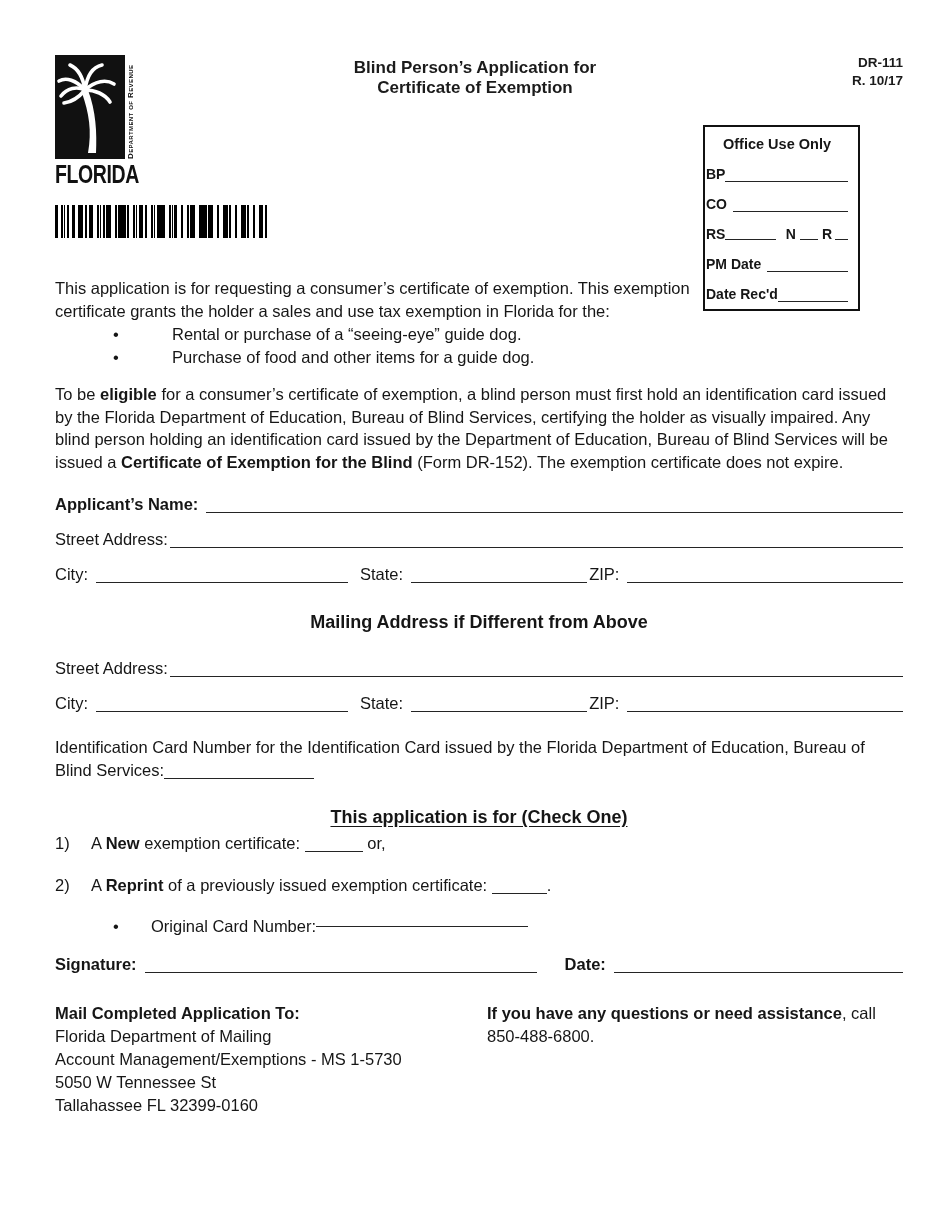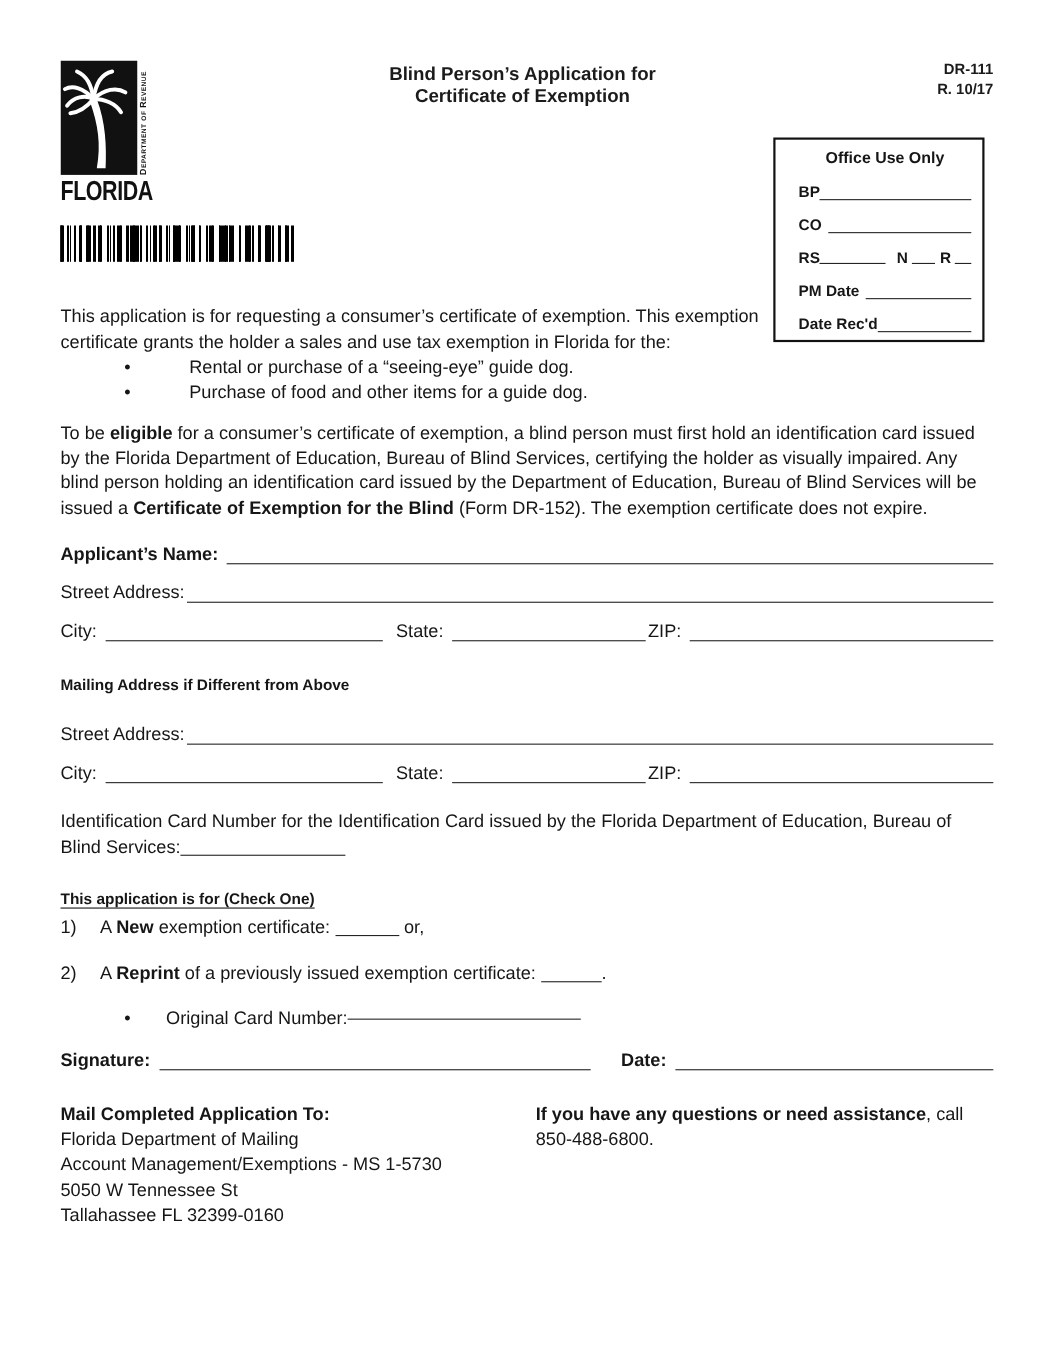--- a/index.html
+++ b/index.html
@@ -24,22 +24,22 @@
     letter-spacing:-.5px; transform:scaleX(.78); transform-origin:left;
     white-space:nowrap;
   }
   .title { position:absolute; left:0; right:0; top:58px; text-align:center;
     font-size:17px; font-weight:bold; line-height:20px; color:#1b1b1b; }
   .formnum { position:absolute; right:47px; top:54px; text-align:right;
     font-size:13.5px; font-weight:bold; line-height:18px; color:#1b1b1b; }
 
   
   .office-box {
-    position:absolute; left:703px; top:125px; width:192px; height:186px;
-    border:2.2px solid #111; padding:6px 10px 6px 21px;
+    position:absolute; left:703px; top:125px; width:157px; height:186px;
+    border:2.2px solid #111; padding:6px 10px 6px 1px;
   }
   .ob-title { text-align:center; font-size:14.5px; font-weight:bold; margin-top:3px; }
   .ob-row { display:flex; align-items:flex-end; height:30px; font-size:14px; font-weight:bold; }
   .ob-row .lab { white-space:nowrap; }
 
   
   .bl { display:inline-block; border-bottom:1.6px solid #242424; vertical-align:-3px; height:12px; }
   .grow { flex:1; }
   .frow { display:flex; align-items:flex-start; height:22px; font-size:16.5px; }
   .frow .lab { white-space:nowrap; margin-right:8px; }
@@ -57,21 +57,21 @@
 
   
   .content { position:absolute; left:55px; top:277px; width:848px; font-size:16.5px; line-height:23px; color:#161616; }
   .intro { width:636px; }
   .bullet-row { display:flex; margin-top:0;gap:21px; }
   .bullet-row .dot { width:10px; margin-left:58px; margin-right:28px; }
   .bullet-row .dot::before { content:"\2022"; }
   .elig { margin-top:14px; width:846px; line-height:22.5px; }
   .sec-gap { margin-top:18px; }
   .mt13 { margin-top:13px; }
-  .heading { font-size:14px; font-weight:bold; }
+  .heading { font-size:18px; font-weight:bold;text-align:center; }
   .check-head { text-decoration:underline; text-underline-offset:3px; }
   .idp { margin-top:22px; width:846px; }
   .ci { margin-top:0; font-size:16.5px; }
   .ci-num { display:inline-block; width:36px; }
   .orig-row { margin-left:58px; display:flex; }
   .orig-row .dot { width:10px; margin-right:28px; }
   .orig-row .dot::before { content:"\2022"; }
   .footer { display:flex; margin-top:27px; line-height:23px; }
   .fcol-left { width:432px; }
   .fcol-right { width:416px; }

